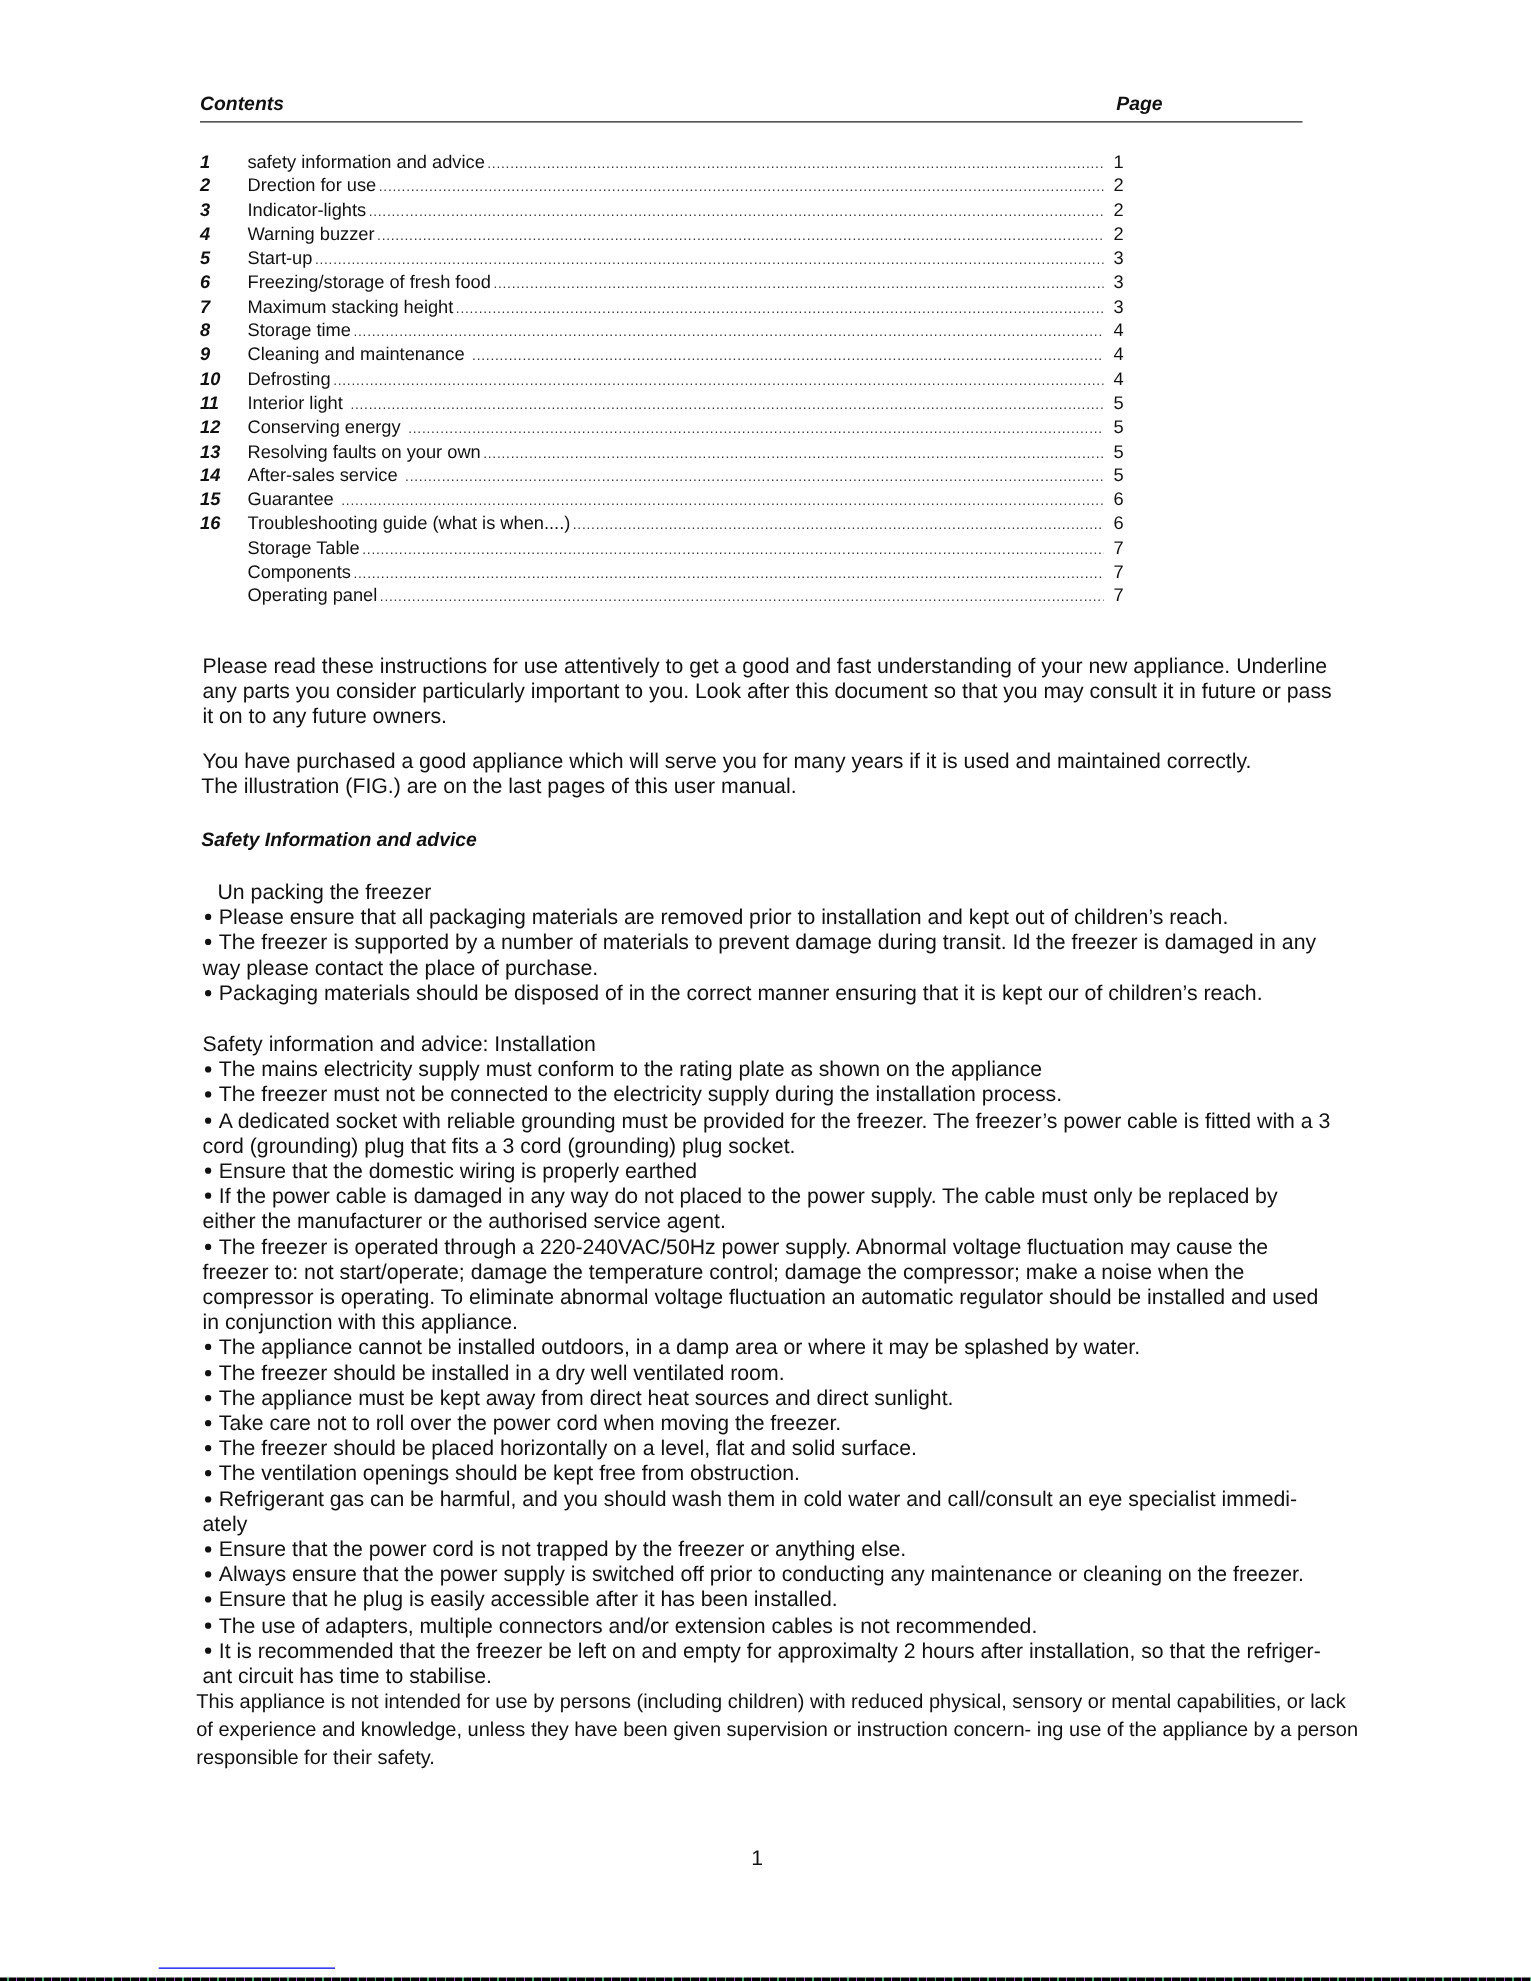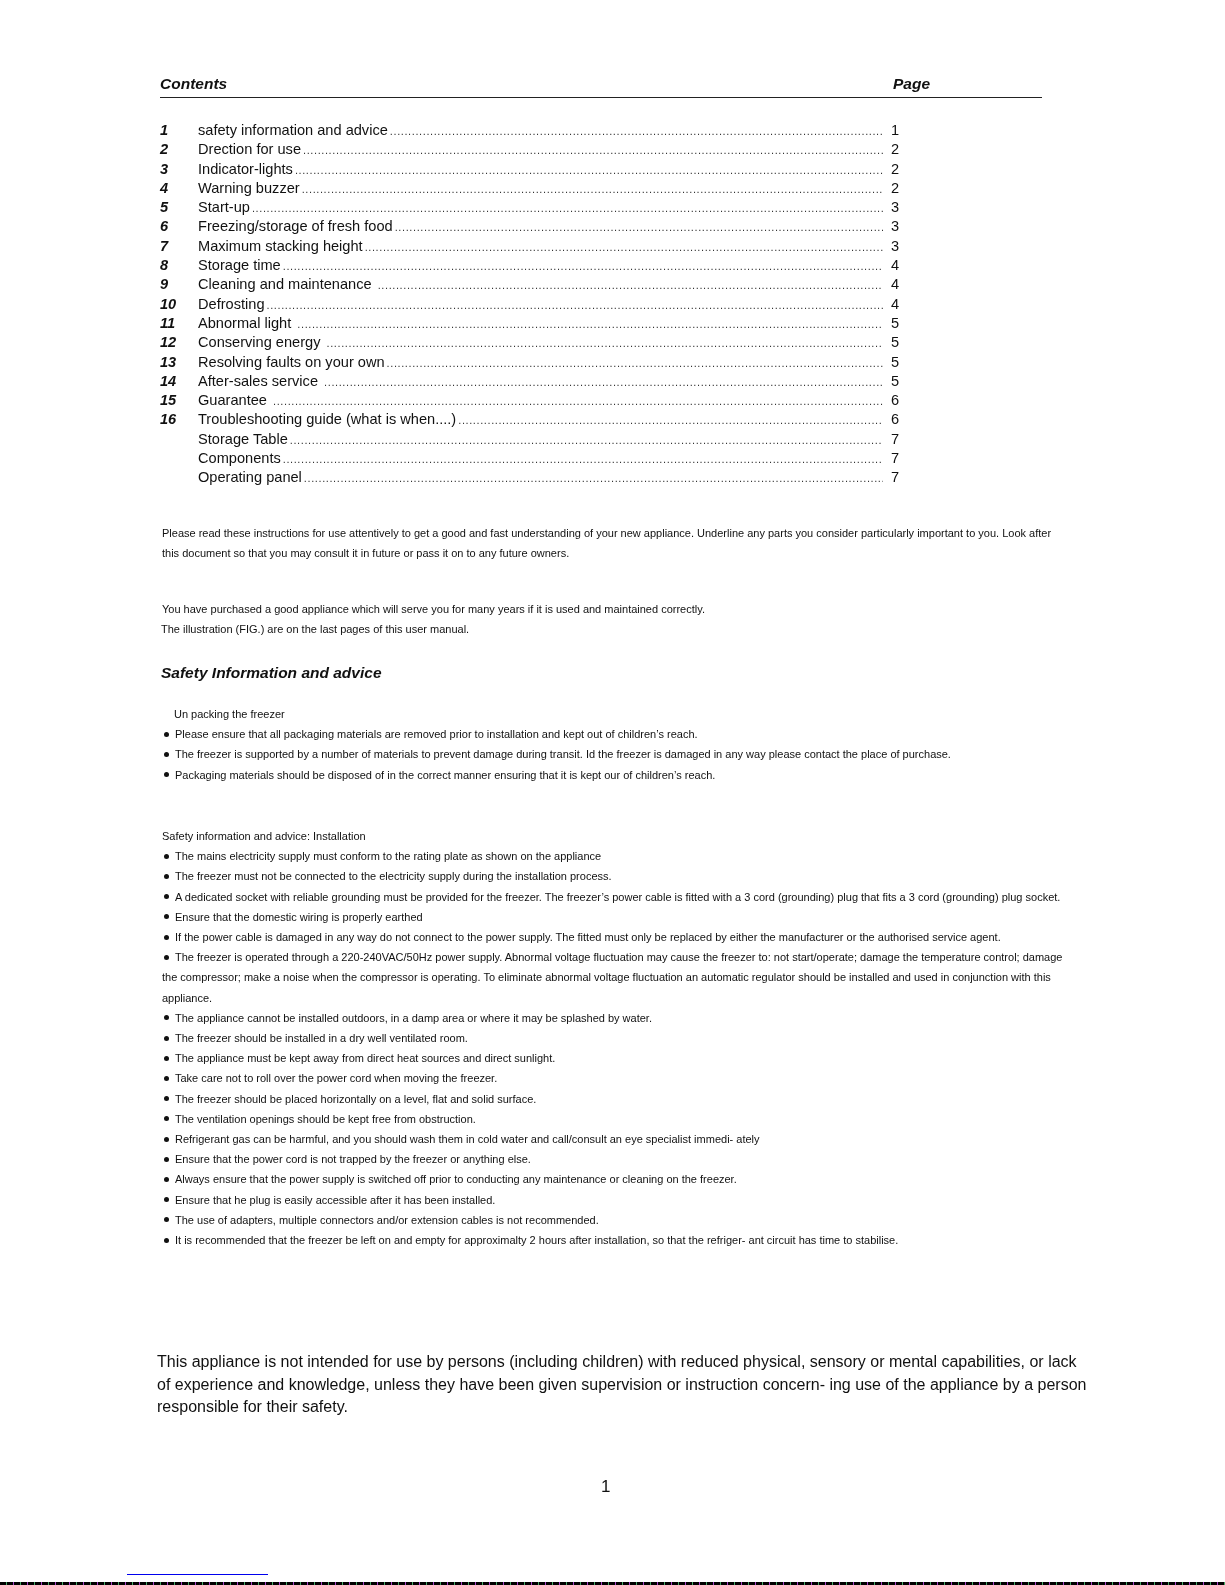--- a/index.html
+++ b/index.html
@@ -26,21 +26,21 @@
     position: absolute; left: 38px; width: 685px; overflow: hidden; white-space: nowrap;
   }
   .toc-title { background: #fff; padding-right: 2px; }
   .toc-title-wrap::after {
     content: "....................................................................................................................................................................................................................................................";
     letter-spacing: 0.6px; color: #333; font-size: 11px;
   }
   .toc-page { position: absolute; left: 725px; width: 14px; text-align: right; }
 
   
-  .para { position: absolute; left: 162px; width: 905px; font-size: 11px; line-height: 20.2px; }
+  .para { position: absolute; left: 162px; width: 905px; font-size: 17px; line-height: 20.2px; }
   .intro1 { top: 523px; }
   .intro2 { top: 599px; }
   .section-title {
     position: absolute; left: 161px; top: 664px; font-weight: bold; font-style: italic; font-size: 15.5px;
   }
   .unpack { top: 704px; }
   .install { top: 826px; }
   .sub-heading { display: block; }
   .sub-heading.indented { padding-left: 12px; }
   .bullet { display: block; }
@@ -120,21 +120,21 @@
         <span class="toc-title-wrap"><span class="toc-title">Cleaning and maintenance </span></span>
         <span class="toc-page">4</span>
       </div>
       <div class="toc-row">
         <span class="toc-num">10</span>
         <span class="toc-title-wrap"><span class="toc-title">Defrosting</span></span>
         <span class="toc-page">4</span>
       </div>
       <div class="toc-row">
         <span class="toc-num">11</span>
-        <span class="toc-title-wrap"><span class="toc-title">Abnormal light    </span></span>
+        <span class="toc-title-wrap"><span class="toc-title">Interior light    </span></span>
         <span class="toc-page">5</span>
       </div>
       <div class="toc-row">
         <span class="toc-num">12</span>
         <span class="toc-title-wrap"><span class="toc-title">Conserving energy    </span></span>
         <span class="toc-page">5</span>
       </div>
       <div class="toc-row">
         <span class="toc-num">13</span>
         <span class="toc-title-wrap"><span class="toc-title">Resolving faults on your own</span></span>
@@ -186,21 +186,21 @@
       <span class="bullet"><span class="dot"></span><span>The freezer is supported by a number of materials to prevent damage during transit. Id the freezer  is damaged in any way please contact the place of purchase.</span></span>
       <span class="bullet"><span class="dot"></span><span>Packaging materials should be disposed of in the correct manner ensuring that it is kept our of children’s reach.</span></span>
     </div>
 
   <div class="para install" id="install">
     <span class="sub-heading">Safety information and advice: Installation</span>
   <span class="bullet"><span class="dot"></span><span>The mains electricity supply must conform to the rating plate as shown on the appliance</span></span>
       <span class="bullet"><span class="dot"></span><span>The freezer must not be connected to the electricity supply during the installation process.</span></span>
       <span class="bullet"><span class="dot"></span><span>A dedicated socket with reliable grounding must be provided for the freezer. The freezer’s power cable is fitted with a 3 cord (grounding) plug that fits a 3 cord (grounding) plug socket.</span></span>
       <span class="bullet"><span class="dot"></span><span>Ensure that the domestic wiring is properly earthed</span></span>
-      <span class="bullet"><span class="dot"></span><span>If the power cable is damaged in any way do not connect to the power supply. The fitted must only be replaced by either the manufacturer or the authorised service agent.</span></span>
+      <span class="bullet"><span class="dot"></span><span>If the power cable is damaged in any way do not placed to the power supply. The cable must only be replaced by either the manufacturer or the authorised service agent.</span></span>
       <span class="bullet"><span class="dot"></span><span>The freezer is operated through a 220-240VAC/50Hz power supply. Abnormal voltage fluctuation may cause the freezer to: not start/operate; damage the temperature control; damage the compressor; make a noise when the compressor is operating. To eliminate abnormal voltage fluctuation an automatic regulator should be installed and used in conjunction with this appliance.</span></span>
       <span class="bullet"><span class="dot"></span><span>The appliance cannot be installed outdoors, in a damp area or where it may be splashed by water.</span></span>
       <span class="bullet"><span class="dot"></span><span>The freezer should be installed in a dry well ventilated room.</span></span>
       <span class="bullet"><span class="dot"></span><span>The appliance must be kept away from direct heat sources and direct sunlight.</span></span>
       <span class="bullet"><span class="dot"></span><span>Take care not to roll over the power cord when moving the freezer.</span></span>
       <span class="bullet"><span class="dot"></span><span>The freezer should be placed horizontally on a level, flat and solid surface.</span></span>
       <span class="bullet"><span class="dot"></span><span>The ventilation openings should be kept free from obstruction.</span></span>
       <span class="bullet"><span class="dot"></span><span>Refrigerant gas can be harmful, and you should wash them in cold water and call/consult an eye specialist  immedi- ately</span></span>
       <span class="bullet"><span class="dot"></span><span>Ensure that the power cord is not trapped by the freezer or anything else.</span></span>
       <span class="bullet"><span class="dot"></span><span>Always ensure that the power supply is switched off prior to conducting any maintenance or cleaning on the freezer.</span></span>

